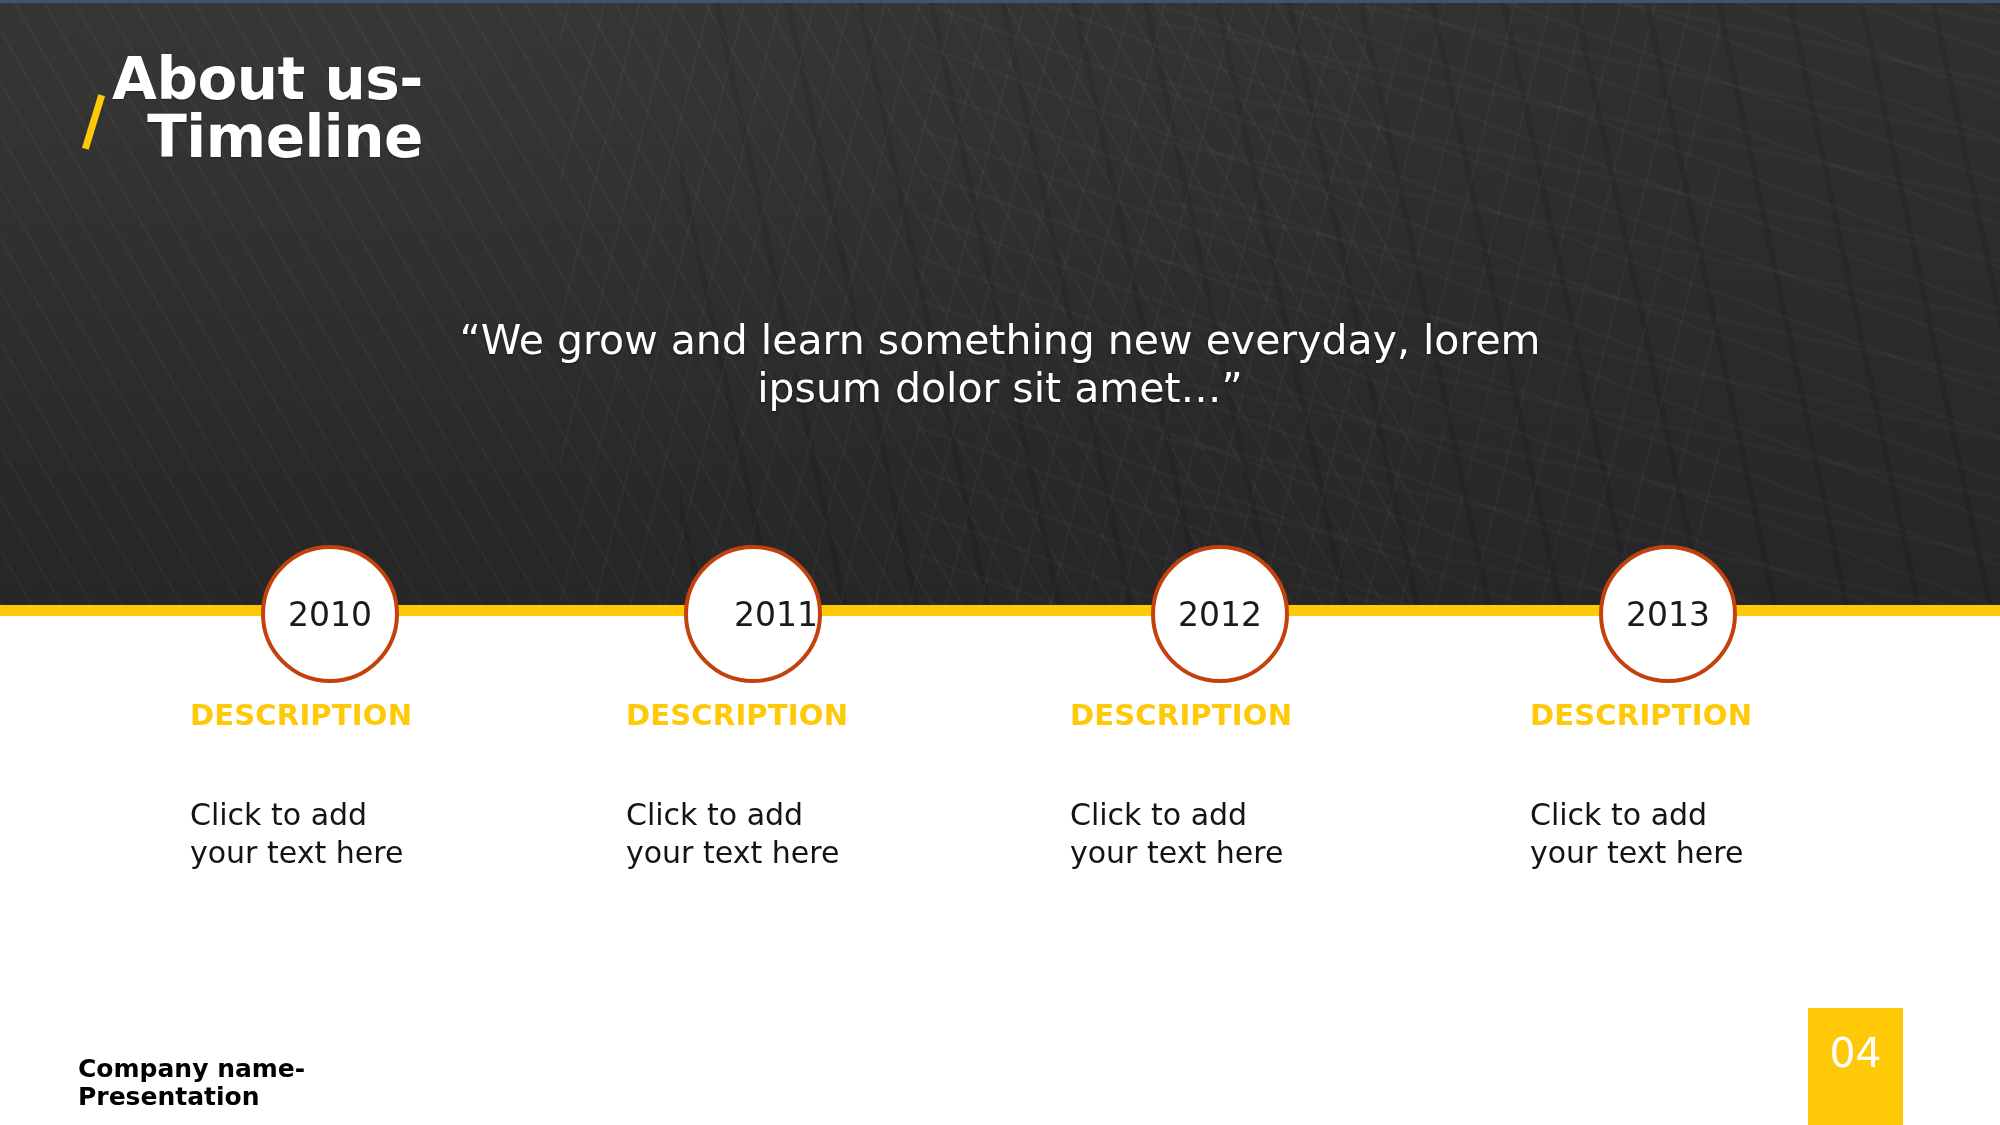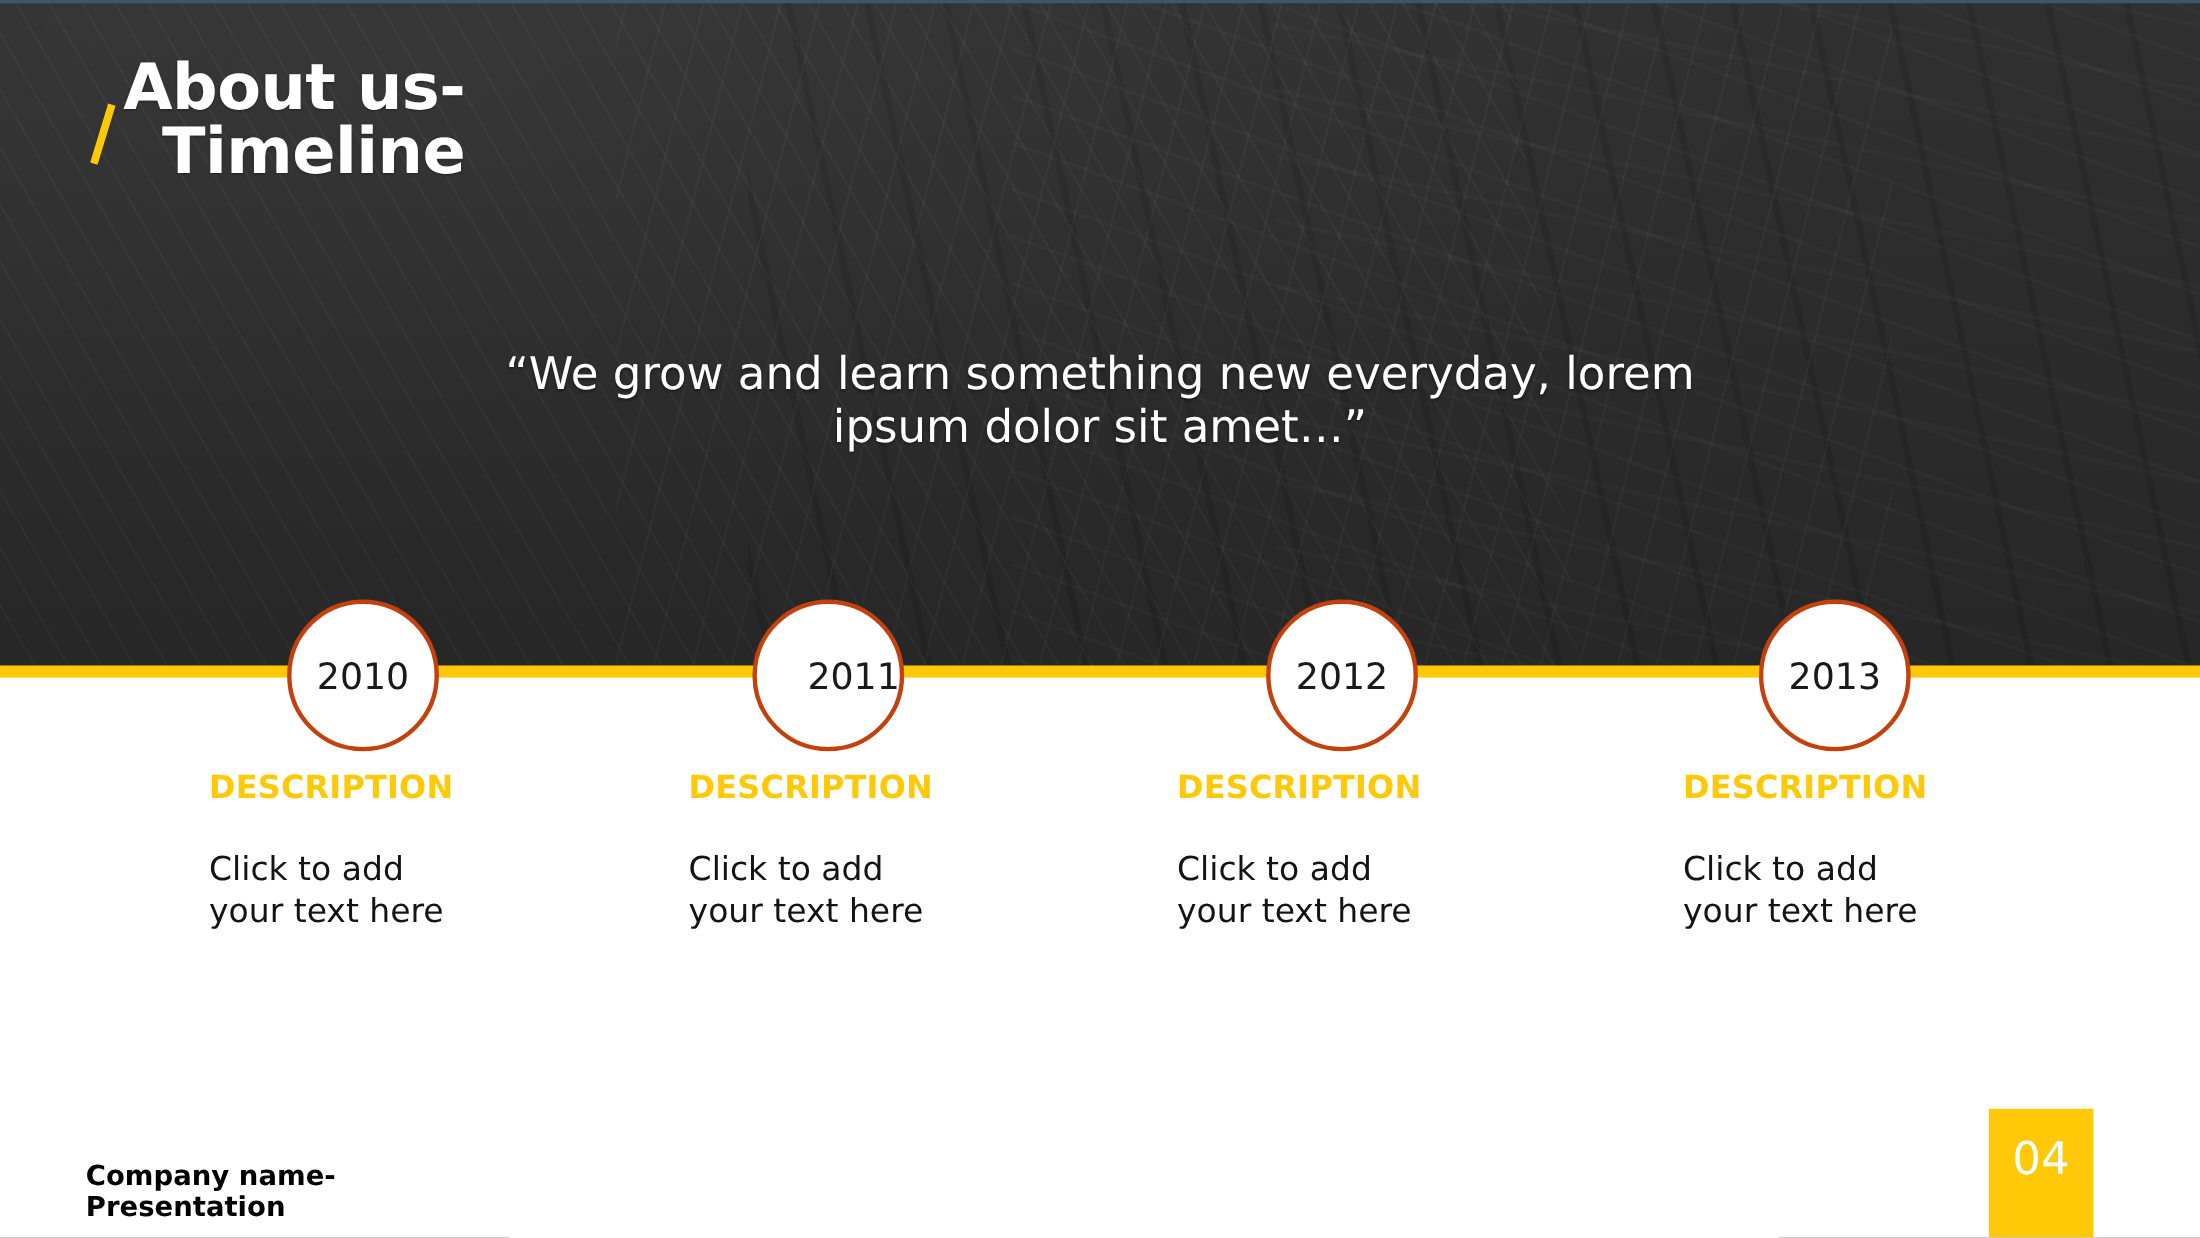--- a/index.html
+++ b/index.html
@@ -145,21 +145,21 @@
     z-index:15;
   }
   .col-heading {
     color:#ffc907;
     font-size:29px;
     font-weight:bold;
     letter-spacing:.2px;
     line-height:1.1;
   }
   .col-body {
-    margin-top:40px;
+    margin-top:64px;
     color:#141414;
     font-size:30px;
     font-weight:normal;
     line-height:1.26;
     white-space:pre-line;
   }
 
   
   #footer-company {
     position:absolute; left:78px; top:1055px;

